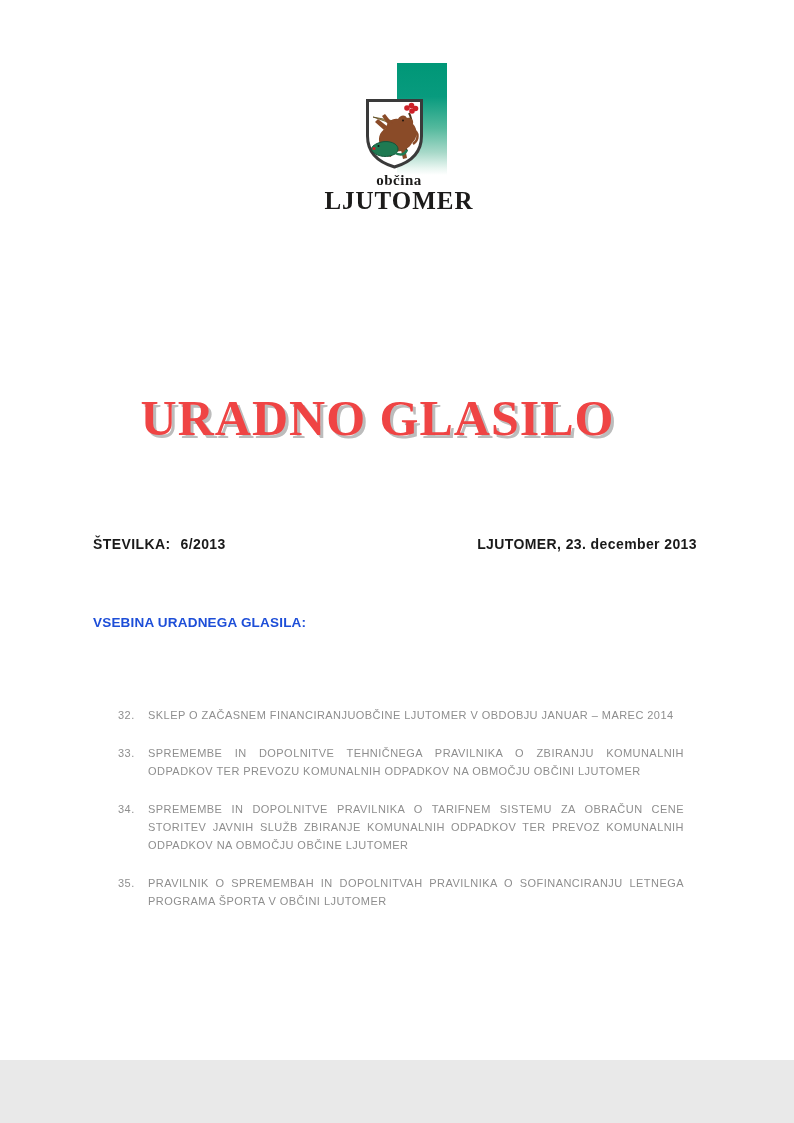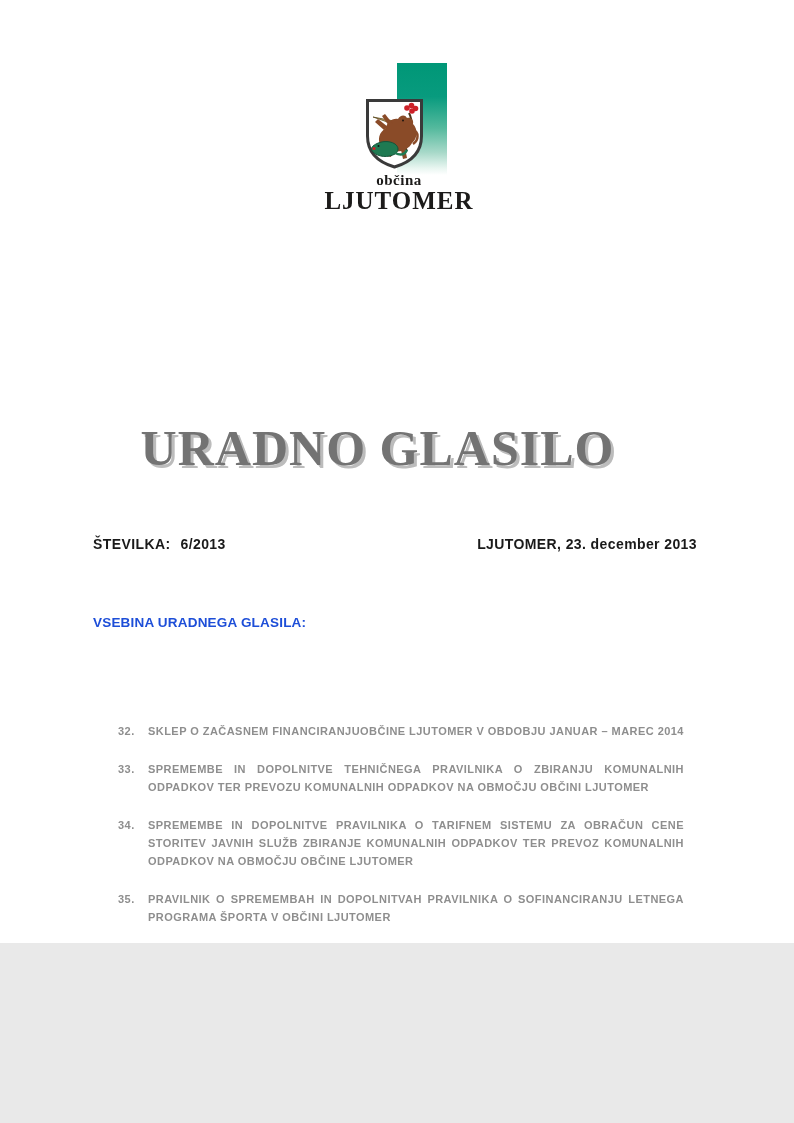--- a/index.html
+++ b/index.html
@@ -1,19 +1,19 @@
 <!DOCTYPE html>
 <html><head>
 <meta charset="utf-8">
 <style>
   * { margin:0; padding:0; box-sizing:border-box; }
   html,body { background:#e9e9e9; }
   .page {
     position:relative;
-    width:794px; height:943px;
+    width:794px; height:1060px;
     margin:0 auto;
     background:#ffffff;
     overflow:hidden;
     font-family:"Liberation Sans","DejaVu Sans",sans-serif;
   }
 
   
   .logo-green-bar {
     position:absolute; left:397px; top:63px;
     width:50px; height:112px;
@@ -30,24 +30,23 @@
   }
   .logo-obcina   { font-size:15px; font-weight:bold; letter-spacing:.5px; }
   .logo-ljutomer { font-size:25px; font-weight:bold; letter-spacing:1px; margin-top:-2px; }
 
   
   .gazette-title {
     position:absolute; left:90px; top:382px; width:575px;
     text-align:center;
     font-family:"Liberation Serif","DejaVu Serif",serif;
     font-weight:bold; font-size:50px; line-height:73px;
-    letter-spacing:1px; color:#737373;
+    letter-spacing:1px; color:#ef4444;
     text-shadow:3px 3px 0 #bcbcbc;
     white-space:nowrap;
-    margin-top:30px;
   }
 
   
   .issue-row {
     position:absolute; left:93px; top:536px; width:604px;
     display:flex; justify-content:space-between; align-items:baseline;
     font-weight:bold; font-size:14px; letter-spacing:.4px; color:#1a1a1a;
   }
   .issue-number-label { margin-right:10px; }
 
@@ -55,22 +54,22 @@
   .contents-heading {
     position:absolute; left:93px; top:615px;
     font-weight:bold; font-size:13.5px; letter-spacing:.2px; color:#1d4ed8;
   }
   .contents-list {
     position:absolute; left:118px; top:706px; width:566px;
     list-style:none;
   }
   .contents-item {
     display:flex; margin-bottom:20px;
-    color:#8e8e8e; font-weight:bold;
-    font-size:11px; line-height:18px; letter-spacing:.45px;margin-top:16px;
+    color:#8e8e8e; font-weight:normal;
+    font-size:11px; line-height:18px; letter-spacing:.45px;
   }
   .item-number { width:30px; flex-shrink:0; }
   .item-text   { display:block; flex:1; text-align:justify; }
 </style>
 </head>
 <body>
 
 <div class="page">
 
   <div>

